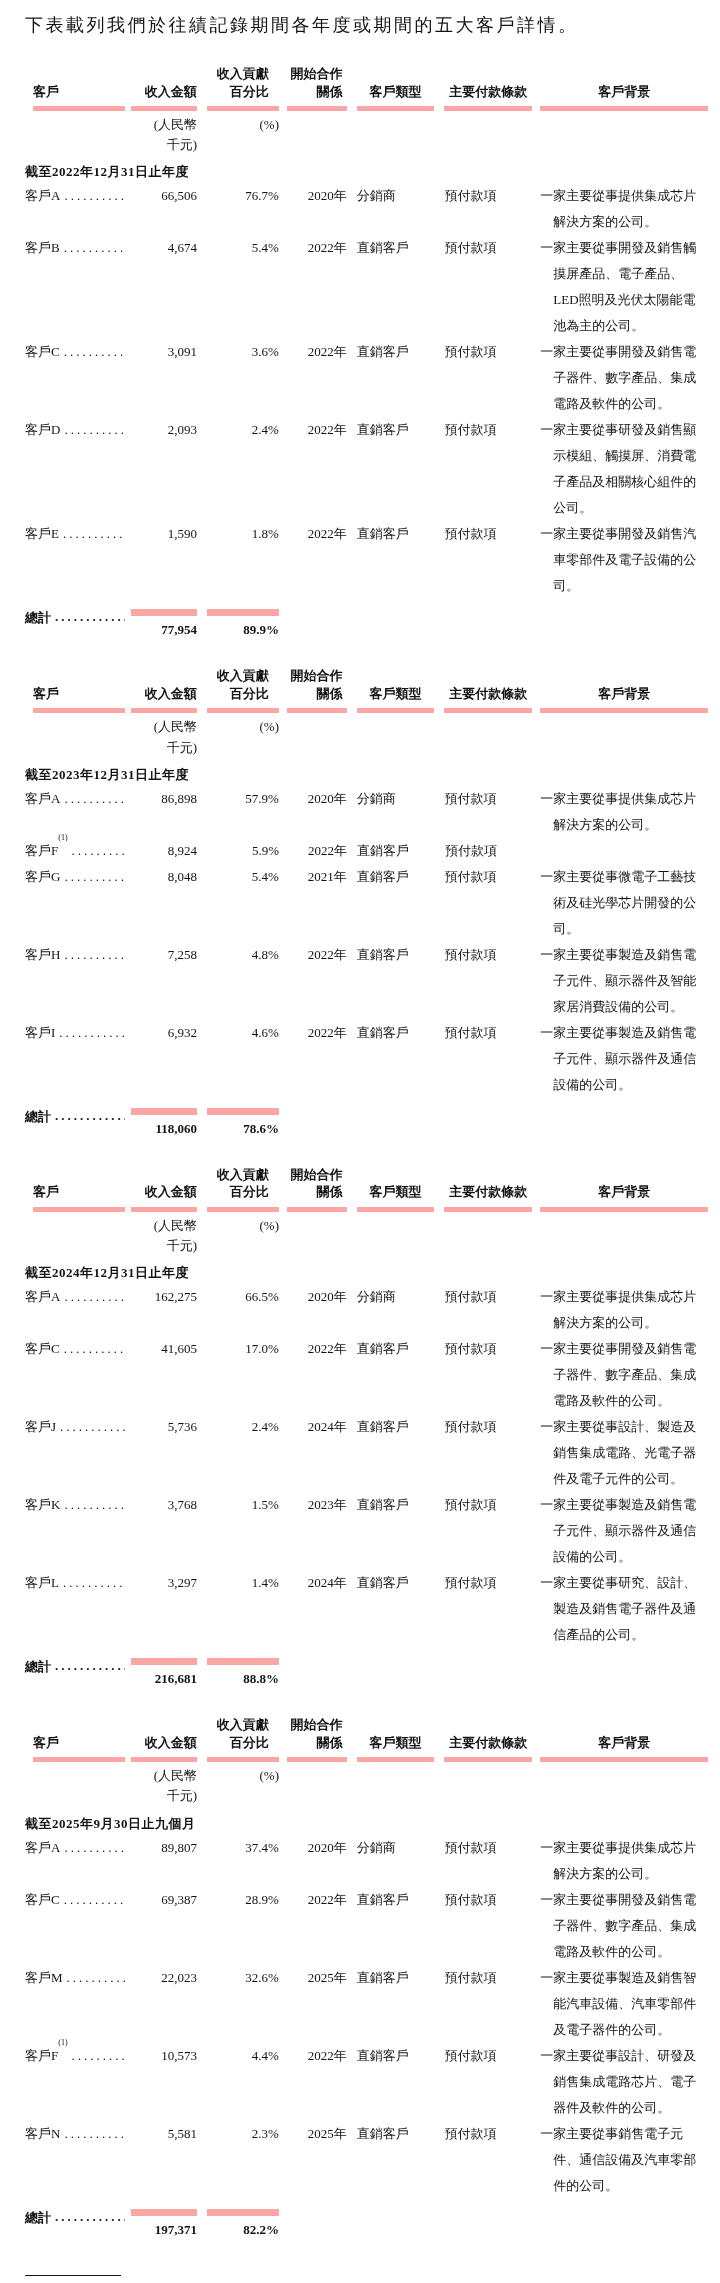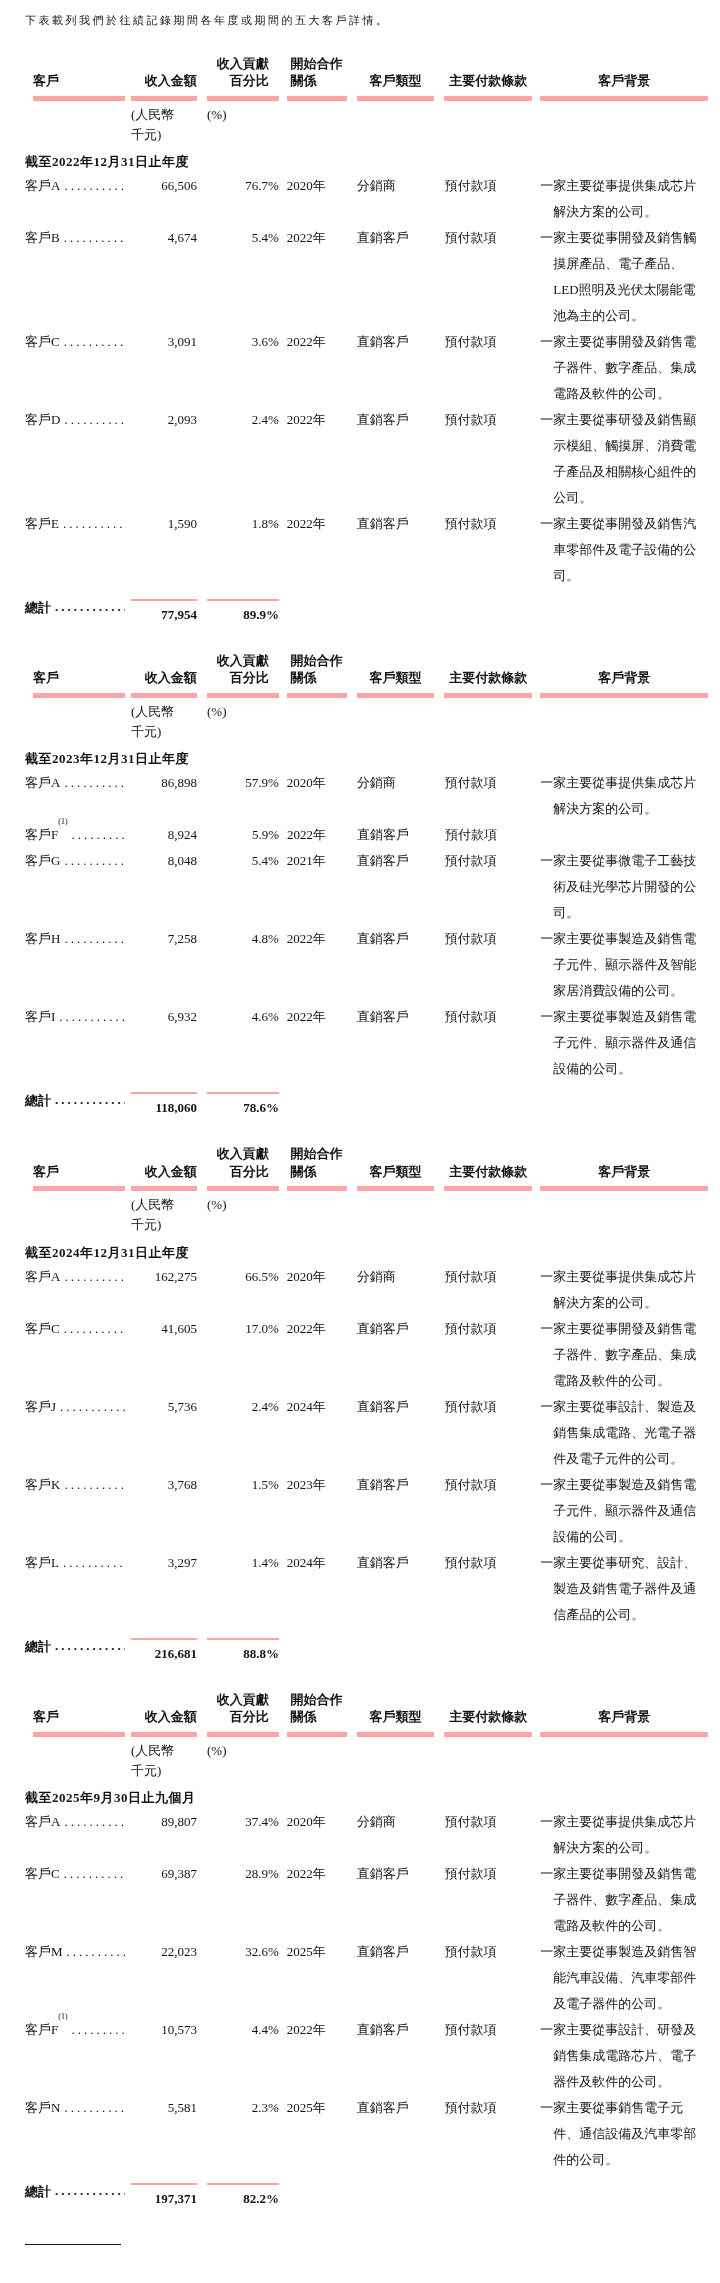--- a/index.html
+++ b/index.html
@@ -6,65 +6,65 @@
   html,body { background:#ffffff; }
   body {
     width:720px;
     font-family:"Liberation Serif","DejaVu Serif",serif;
     color:#141414;
     font-size:13px;
   }
   .page { padding:12px 12px 30px 25px; }
 
   .intro {
-    font-size:11px;
+    font-size:18px;
     letter-spacing:2.5px;
     line-height:1.5;
     margin-bottom:18px;
   }
 
   
   .flexrow { display:flex; align-items:flex-start; }
   .c1 { width:100px; }
   .c2 { width:72px;  padding-left:6px;  text-align:right; }
   .c3 { width:82px;  padding-left:10px; text-align:right; }
-  .c4 { width:68px;  padding-left:8px;  text-align:left; }
+  .c4 { width:68px;  padding-left:8px;  text-align:right; }
   .c5 { width:88px;  padding-left:10px; text-align:left; }
   .c6 { width:98px;  padding-left:10px; text-align:left; }
   .c7 { width:176px; padding-left:8px;  text-align:left; }
 
   .thead { display:flex; align-items:stretch; margin-top:26px; }
   .thead .cell { font-weight:bold; white-space:pre-line; line-height:1.35; }
   .thead .u {
     display:flex; flex-direction:column; justify-content:flex-end;
     height:100%; border-bottom:5px solid #fca5a5; padding-bottom:6px;
   }
   .thead .c1 .u { align-items:flex-start;margin-left:8px; }
   .thead .c2 .u { align-items:flex-end; }
   .thead .c3 .u, .thead .c4 .u, .thead .c5 .u, .thead .c6 .u, .thead .c7 .u { align-items:center; }
 
   .subhead { display:flex; margin-top:4px; line-height:1.55; }
-  .subhead .cell { white-space:pre-line; text-align:left; }
+  .subhead .cell { white-space:pre-line; text-align:right; }
 
   .period { font-weight:bold; margin:8px 0 2px 0; letter-spacing:0.5px; }
 
   .row { line-height:26px; }
   .row .cell { line-height:26px; }
   .cust-wrap { display:flex; }
   .cust-wrap sup { font-size:8px; vertical-align:super; line-height:1; position:relative; top:-4px; }
   .dots { flex:1; overflow:hidden; white-space:nowrap; margin-left:4px; }
   .dots::after { content:"......................................"; letter-spacing:3px; }
 
   .bgcell { padding-left:21px; text-indent:-13px; line-height:26px; }
 
   .total-row { margin-top:10px; }
   .total-row .c1 { font-weight:bold; }
   .num-rule { display:block; }
   .num-rule .n {
-    display:block; border-top:2px solid #fca5a5;
+    display:block; border-top:7px solid #fca5a5;
     padding:6px 0 3px; font-weight:bold; text-align:right;
   }
   .num-rule .dbl { height:4px; border-top:1px solid #141414; border-bottom:1px solid #141414; }
 
   .footnote-block { margin-top:34px; }
   .fn-rule { width:96px; border-top:1px solid #141414; margin-bottom:12px; }
 </style>
 </head>
 <body>
 

